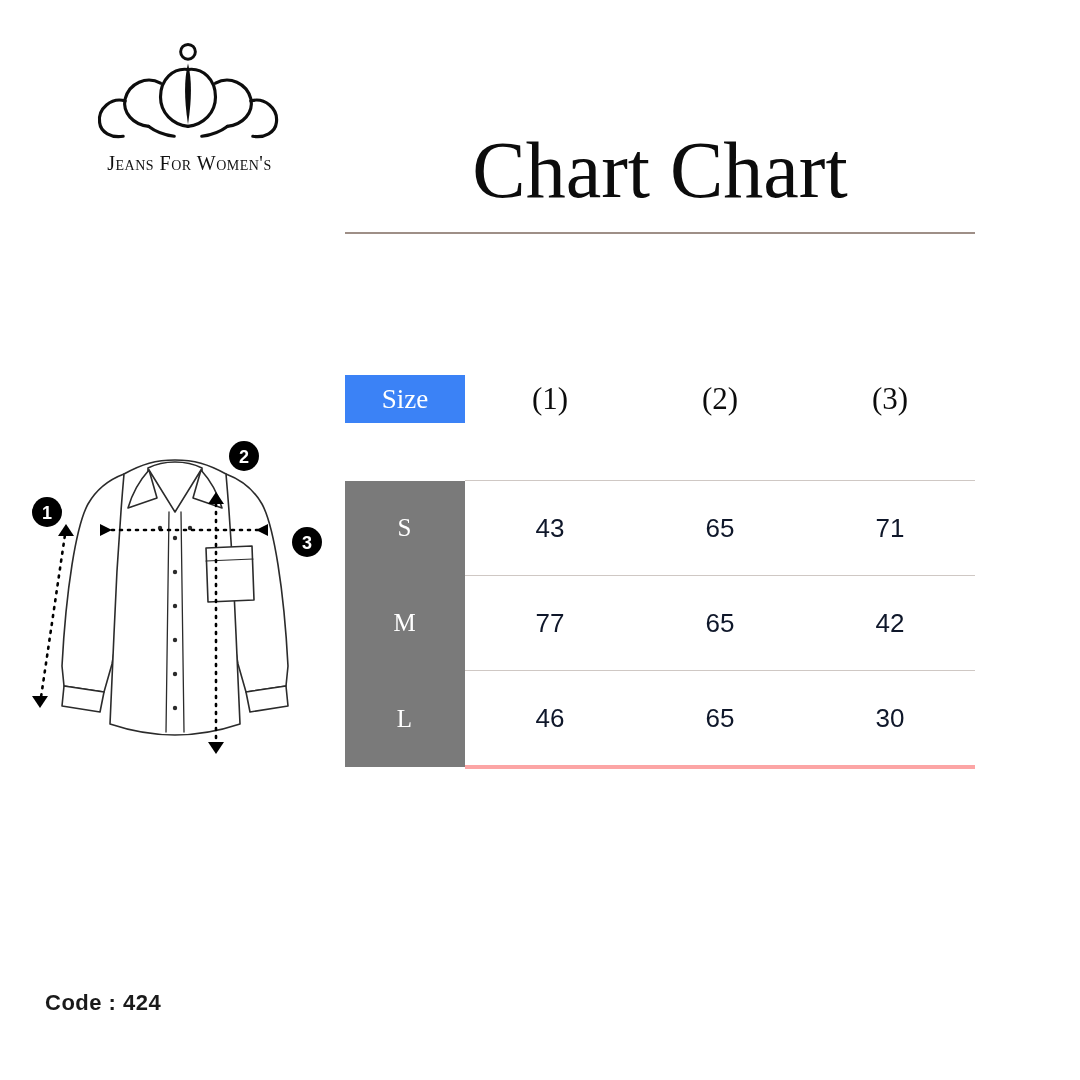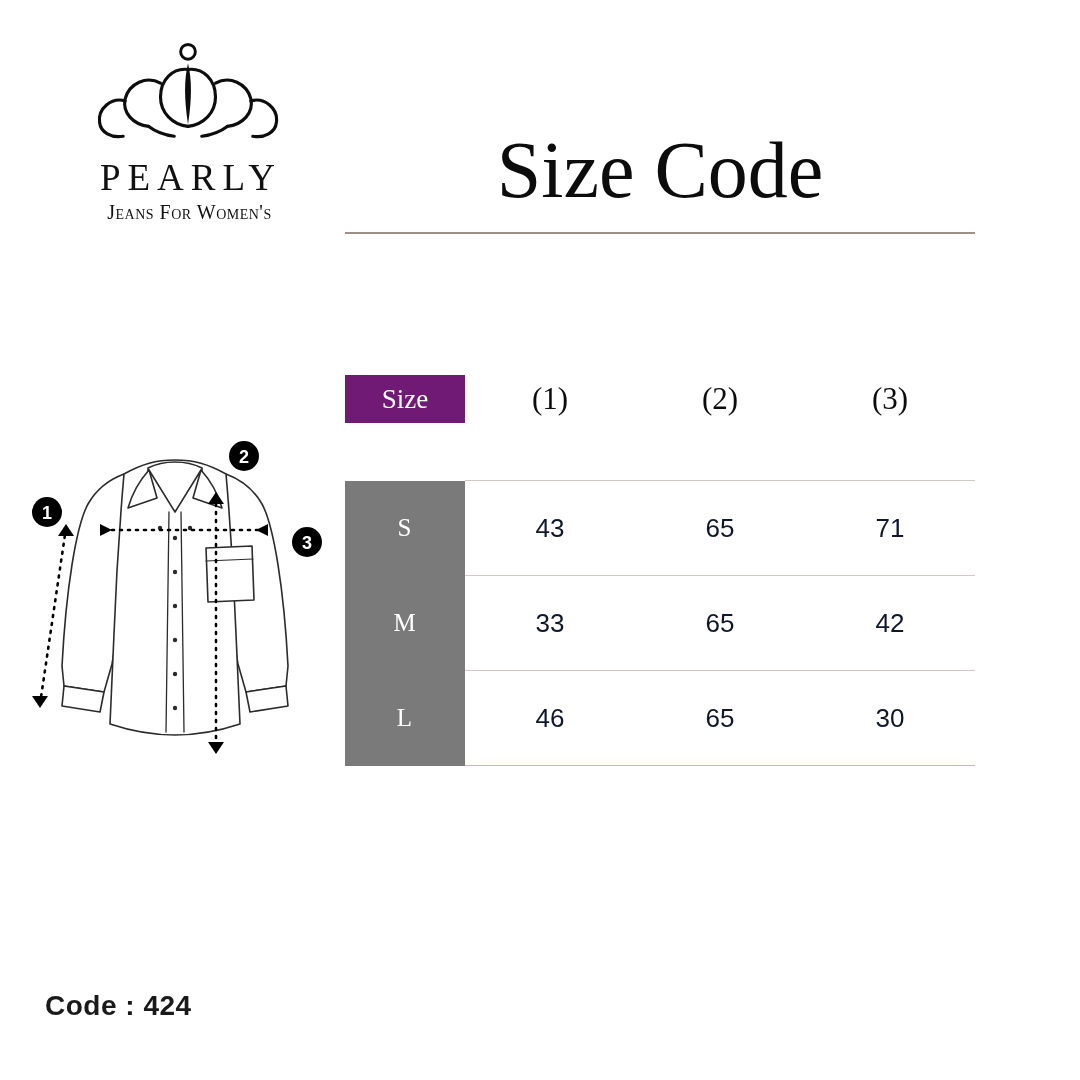--- a/index.html
+++ b/index.html
@@ -88,21 +88,21 @@
     width: 630px;
     border-collapse: collapse;
   }
   #size-table th, #size-table td {
     padding: 0;
     margin: 0;
   }
   .hdr-size {
     width: 120px;
     height: 48px;
-    background: #701a75;
+    background: #3b82f6;
     color: #ffffff;
     font-family: "Liberation Serif", serif;
     font-size: 27px;
     font-weight: 400;
     text-align: center;
     vertical-align: middle;
   }
   .hdr-col {
     height: 48px;
     color: #0c0c0c;
@@ -127,30 +127,30 @@
   .val-cell {
     height: 94px;
     color: #0f172a;
     font-family: "Liberation Sans", sans-serif;
     font-size: 26px;
     text-align: center;
     vertical-align: middle;
     border-top: 1px solid #cfc8c4;
   }
   .last-row .val-cell {
-    border-bottom: 1px solid #fca5a5;
+    border-bottom: 4px solid #fca5a5;
   }
 
   
   #code-label {
     position: absolute;
     left: 45px;
     top: 990px;
     font-family: "Liberation Sans", sans-serif;
-    font-size: 28px;
+    font-size: 22px;
     font-weight: bold;
     color: #1a1a1a;
     letter-spacing: 0.5px;
   }
 </style>
 </head>
 <body>
 
 <div id="brand">
   <svg id="brand-mark" viewBox="0 0 200 112">
@@ -160,26 +160,25 @@
       <path d="M100 30 C85 28 72 40 72 58 C72 74 84 86 100 88"></path>
       <path d="M100 30 C115 28 128 40 128 58 C128 74 116 86 100 88"></path>
       <path d="M72 44 C58 36 40 44 36 60 C33 74 44 86 60 88"></path>
       <path d="M128 44 C142 36 160 44 164 60 C167 74 156 86 140 88"></path>
       <path d="M36 62 C22 58 8 70 10 84 C11 94 22 100 34 98"></path>
       <path d="M164 62 C178 58 192 70 190 84 C189 94 178 100 166 98"></path>
       <path d="M60 88 C68 94 78 97 86 98"></path>
       <path d="M140 88 C132 94 122 97 114 98"></path>
     </g>
   </svg>
-  <div id="brand-name">PEARLY</div>
   <div id="brand-tagline">Jeans For Women's</div>
 </div>
 
 <div id="title-wrap">
-  <div id="chart-title">Size Code</div>
+  <div id="chart-title">Chart Chart</div>
   <div id="title-rule"></div>
 </div>
 
 <svg id="garment" viewBox="0 0 320 380">
   <g stroke="#2b2b2b" stroke-width="1.6" fill="#ffffff" stroke-linejoin="round" stroke-linecap="round">
 
     <path d="M104 54 C88 60 76 70 68 84 C56 106 46 170 42 246 L44 266 L84 272 L92 244 C100 200 104 150 106 112 Z"></path>
 
     <path d="M206 54 C222 60 234 70 242 84 C254 106 264 170 268 246 L266 266 L226 272 L218 244 C210 200 206 150 204 112 Z"></path>
 
@@ -253,21 +252,21 @@
       <td colspan="4"></td>
     </tr>
     <tr>
       <td class="lbl-cell">S</td>
       <td class="val-cell">43</td>
       <td class="val-cell">65</td>
       <td class="val-cell">71</td>
     </tr>
     <tr>
       <td class="lbl-cell">M</td>
-      <td class="val-cell">33</td>
+      <td class="val-cell">77</td>
       <td class="val-cell">65</td>
       <td class="val-cell">42</td>
     </tr>
     <tr class="last-row">
       <td class="lbl-cell">L</td>
       <td class="val-cell">46</td>
       <td class="val-cell">65</td>
       <td class="val-cell">30</td>
     </tr>
   </tbody>

